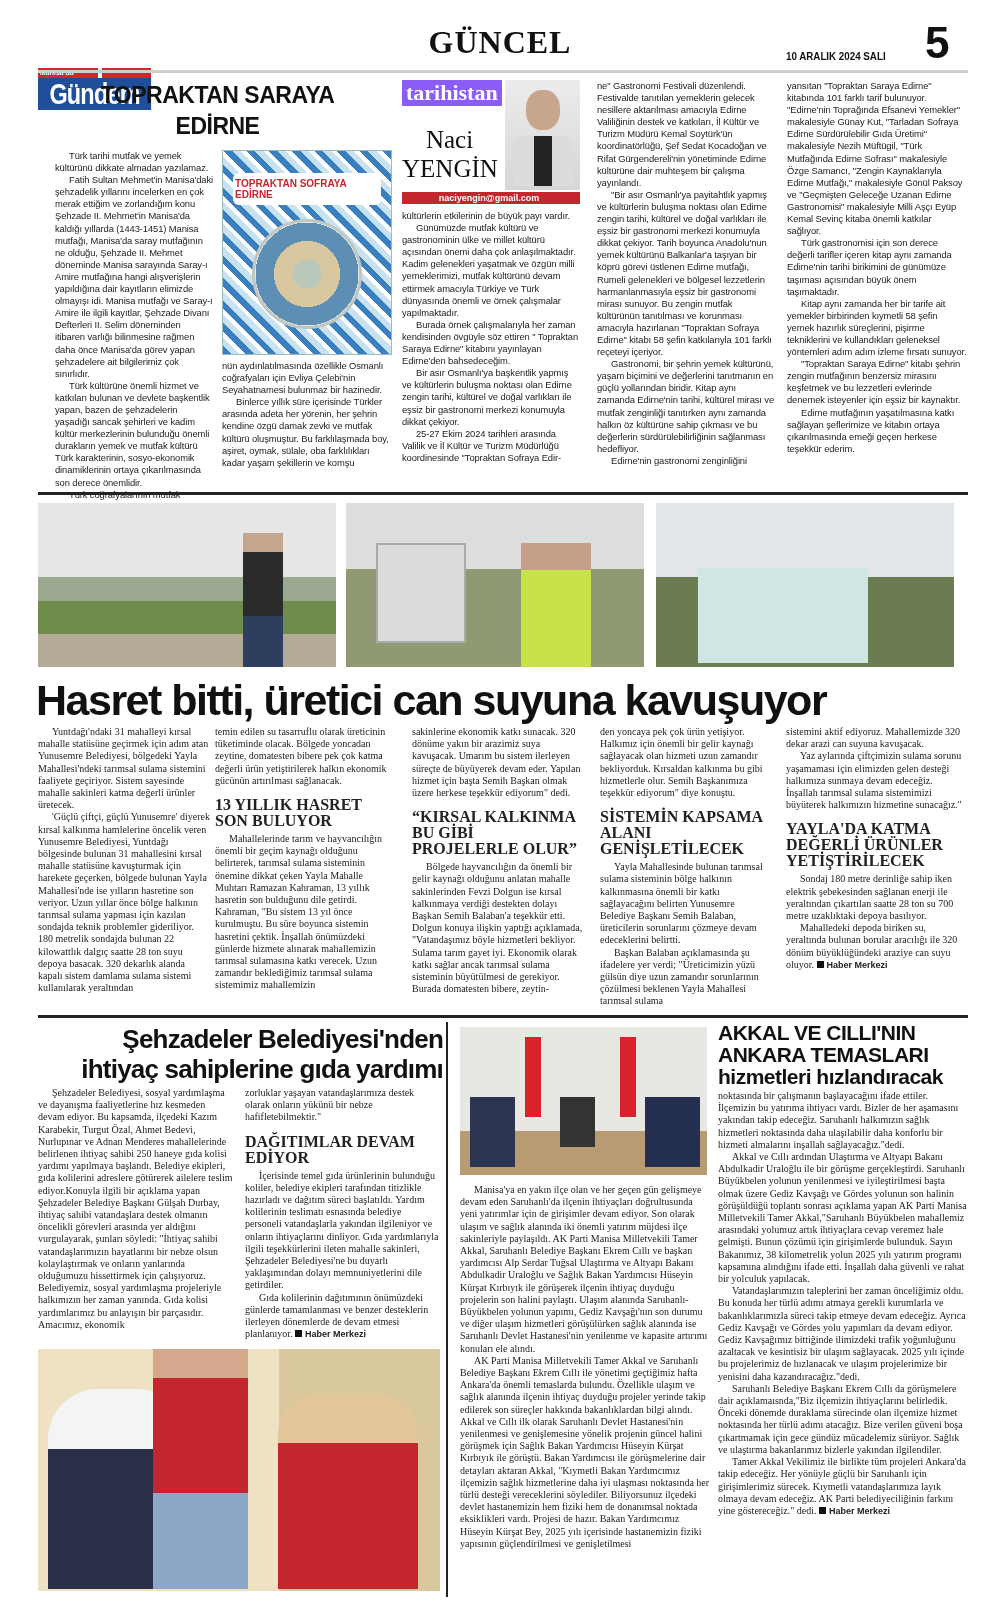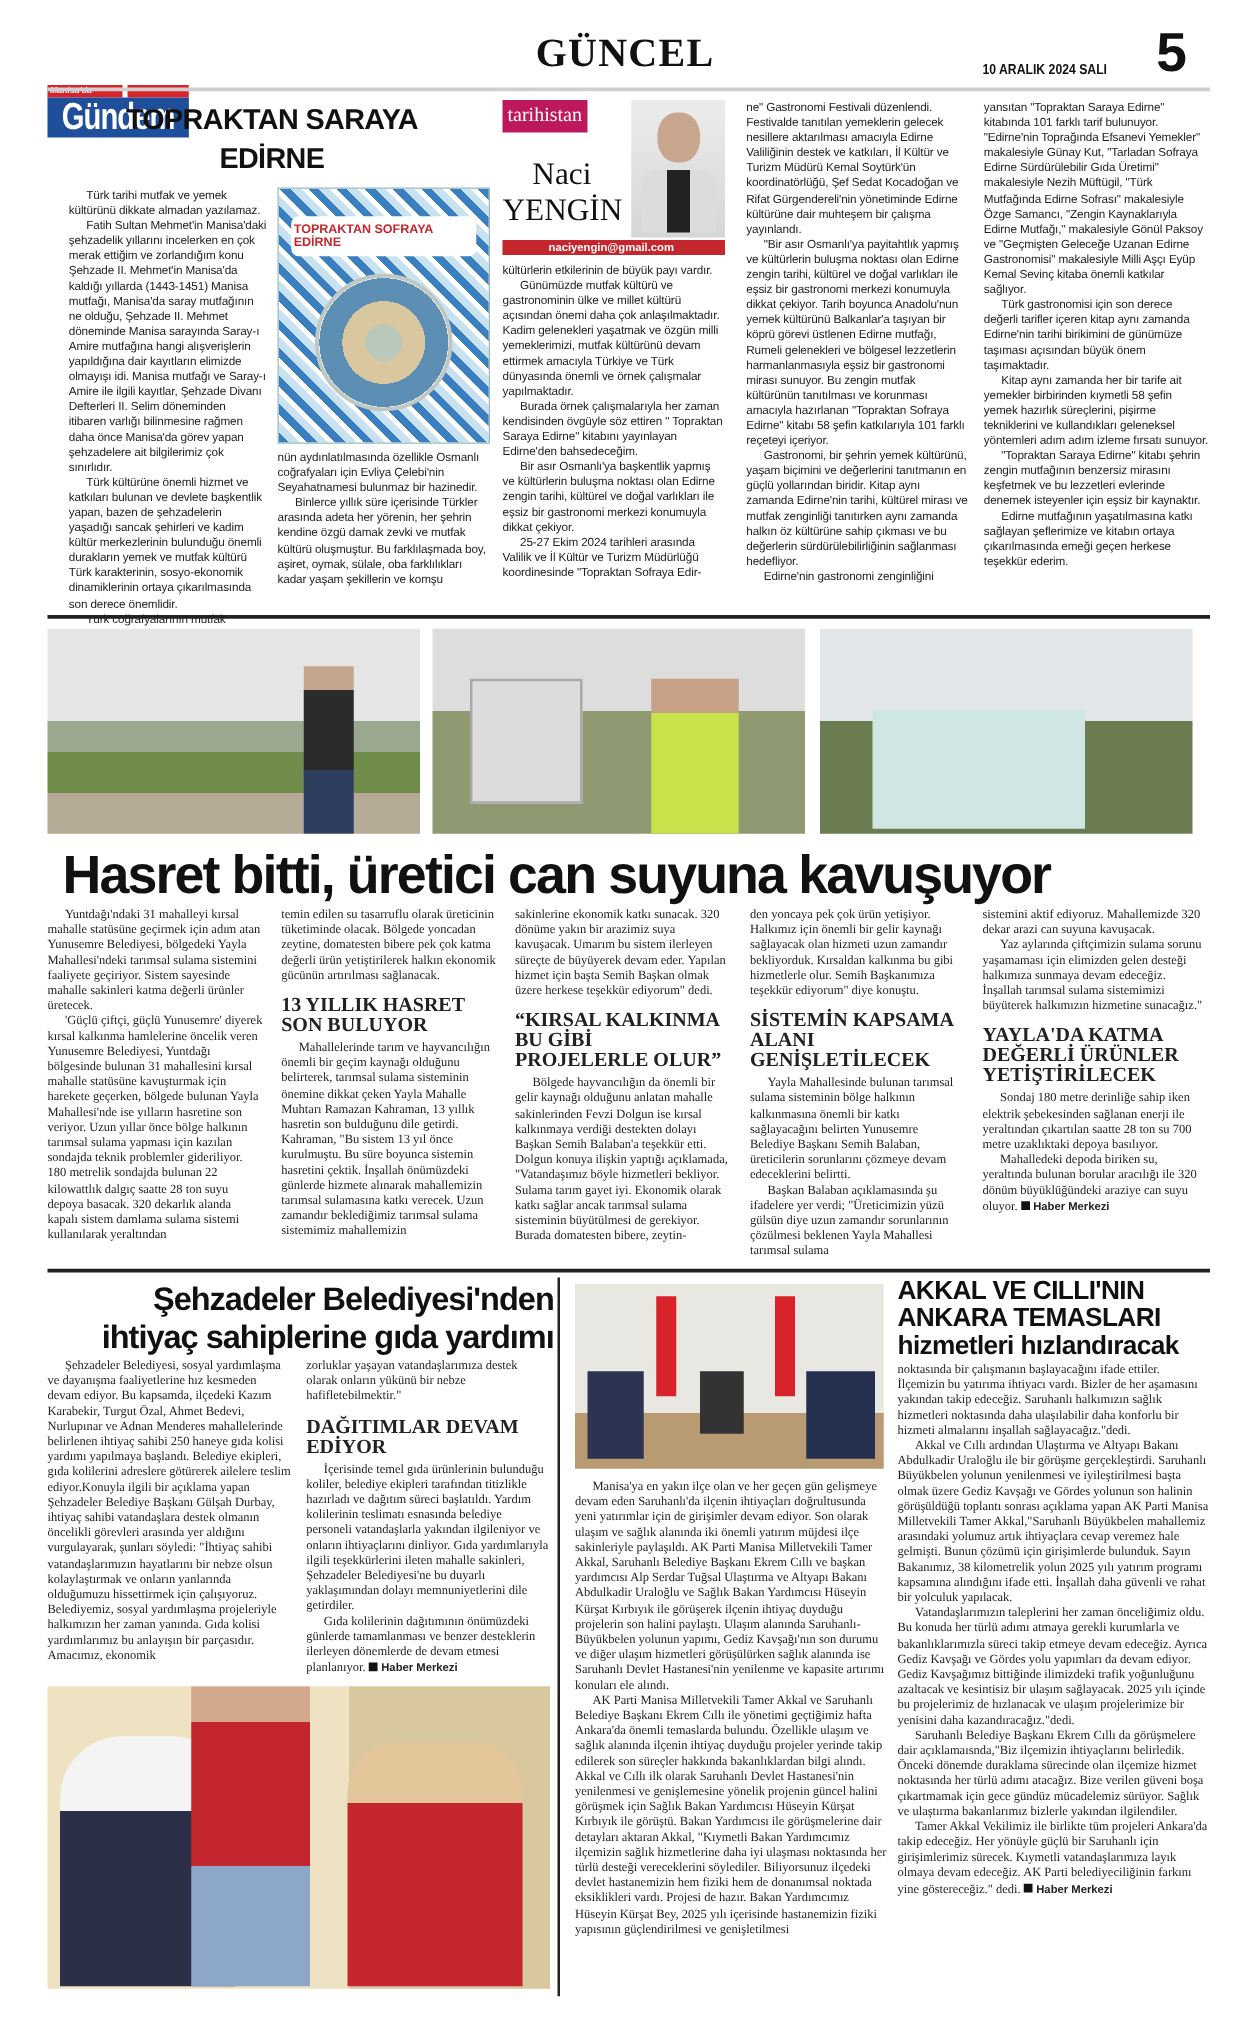--- a/index.html
+++ b/index.html
@@ -19,21 +19,21 @@
 
 .col{font-size:9.4px;line-height:12.1px;text-align:left;color:#222}
 .col p{text-indent:14px}
 .col.sans{font-family:"Liberation Sans",sans-serif;letter-spacing:-0.1px}
 .col.serif{font-family:"Liberation Serif",serif;font-size:10px;line-height:12.2px}
 .h-big{font-family:"Liberation Sans",sans-serif;font-weight:900;text-align:center;line-height:31px}
 .sub{font-family:"Liberation Serif",serif;font-weight:bold;font-size:16px;line-height:16px;margin:10px 0 4px}
 .credit{font-weight:bold;font-family:"Liberation Sans",sans-serif;font-size:9px}
 .credit::before{content:"";display:inline-block;width:7px;height:7px;background:#111;margin-right:3px}
 .img{overflow:hidden}
-.tarih{background:#be185d;color:#fff;font-family:"Liberation Serif",serif;font-weight:normal;font-size:16px;padding:0 4px;line-height:26px}
+.tarih{background:#8b5cf6;color:#fff;font-family:"Liberation Serif",serif;font-weight:bold;font-size:22px;padding:0 4px;line-height:26px}
 .author{font-family:"Liberation Serif",serif;font-size:25px;text-align:center;line-height:29px}
 .email{background:#c4262e;color:#fff;font-size:9px;font-weight:bold;text-align:center;padding-right:4px;line-height:12px}
 .vrule{width:2px;background:#222}
 </style>
 </head>
 <body>
 
 <div class="abs logo">
   <div class="top">
       <div class="l">Manisa'da</div>
@@ -102,27 +102,27 @@
   <div style="position:absolute;left:205px;top:30px;width:40px;height:134px;background:linear-gradient(180deg,#c5a58b 0 14%,#2b2b2b 14% 62%,#2d3e5e 62%)"></div>
 </div>
 <div class="abs img" style="left:346px;top:503px;width:298px;height:164px;background:linear-gradient(180deg,#ddd 0 40%,#8f9a72 40%)">
   <div style="position:absolute;left:30px;top:40px;width:90px;height:100px;background:#dcdcdc;border:2px solid #aaa"></div>
   <div style="position:absolute;left:175px;top:40px;width:70px;height:124px;background:linear-gradient(180deg,#c7a088 0 22%,#c8e24a 22%)"></div>
 </div>
 <div class="abs img" style="left:656px;top:503px;width:298px;height:164px;background:linear-gradient(180deg,#e3e6e8 0 45%,#6a7c50 45%)">
   <div style="position:absolute;left:42px;top:65px;width:170px;height:95px;background:#cfe6e2"></div>
 </div>
 
-<div class="abs h-big" style="left:50px;top:678px;width:930px;font-size:43px;line-height:44px;text-align:left;letter-spacing:-1.5px">Hasret bitti, üretici can suyuna kavuşuyor</div>
+<div class="abs h-big" style="left:36px;top:678px;width:930px;font-size:43px;line-height:44px;text-align:left;letter-spacing:-1.5px">Hasret bitti, üretici can suyuna kavuşuyor</div>
 
 <div class="abs col serif" style="left:38px;top:726px;width:172px">
   <p>Yuntdağı'ndaki 31 mahalleyi kırsal mahalle statüsüne geçirmek için adım atan Yunusemre Belediyesi, bölgedeki Yayla Mahallesi'ndeki tarımsal sulama sistemini faaliyete geçiriyor. Sistem sayesinde mahalle sakinleri katma değerli ürünler üretecek.</p>
   <p>'Güçlü çiftçi, güçlü Yunusemre' diyerek kırsal kalkınma hamlelerine öncelik veren Yunusemre Belediyesi, Yuntdağı bölgesinde bulunan 31 mahallesini kırsal mahalle statüsüne kavuşturmak için harekete geçerken, bölgede bulunan Yayla Mahallesi'nde ise yılların hasretine son veriyor. Uzun yıllar önce bölge halkının tarımsal sulama yapması için kazılan sondajda teknik problemler gideriliyor. 180 metrelik sondajda bulunan 22 kilowattlık dalgıç saatte 28 ton suyu depoya basacak. 320 dekarlık alanda kapalı sistem damlama sulama sistemi kullanılarak yeraltından</p>
 </div>
-<div class="abs col serif" style="left:225px;top:726px;width:172px">
+<div class="abs col serif" style="left:215px;top:726px;width:172px">
   <p style="text-indent:0">temin edilen su tasarruflu olarak üreticinin tüketiminde olacak. Bölgede yoncadan zeytine, domatesten bibere pek çok katma değerli ürün yetiştirilerek halkın ekonomik gücünün artırılması sağlanacak.</p>
   <div class="sub">13 YILLIK HASRET SON BULUYOR</div>
   <p>Mahallelerinde tarım ve hayvancılığın önemli bir geçim kaynağı olduğunu belirterek, tarımsal sulama sisteminin önemine dikkat çeken Yayla Mahalle Muhtarı Ramazan Kahraman, 13 yıllık hasretin son bulduğunu dile getirdi. Kahraman, "Bu sistem 13 yıl önce kurulmuştu. Bu süre boyunca sistemin hasretini çektik. İnşallah önümüzdeki günlerde hizmete alınarak mahallemizin tarımsal sulamasına katkı verecek. Uzun zamandır beklediğimiz tarımsal sulama sistemimiz mahallemizin</p>
 </div>
 <div class="abs col serif" style="left:412px;top:726px;width:172px">
   <p style="text-indent:0">sakinlerine ekonomik katkı sunacak. 320 dönüme yakın bir arazimiz suya kavuşacak. Umarım bu sistem ilerleyen süreçte de büyüyerek devam eder. Yapılan hizmet için başta Semih Başkan olmak üzere herkese teşekkür ediyorum" dedi.</p>
   <div class="sub">“KIRSAL KALKINMA BU GİBİ PROJELERLE OLUR”</div>
   <p>Bölgede hayvancılığın da önemli bir gelir kaynağı olduğunu anlatan mahalle sakinlerinden Fevzi Dolgun ise kırsal kalkınmaya verdiği destekten dolayı Başkan Semih Balaban'a teşekkür etti. Dolgun konuya ilişkin yaptığı açıklamada, "Vatandaşımız böyle hizmetleri bekliyor. Sulama tarım gayet iyi. Ekonomik olarak katkı sağlar ancak tarımsal sulama sisteminin büyütülmesi de gerekiyor. Burada domatesten bibere, zeytin-</p>
 </div>
 <div class="abs col serif" style="left:600px;top:726px;width:172px">

